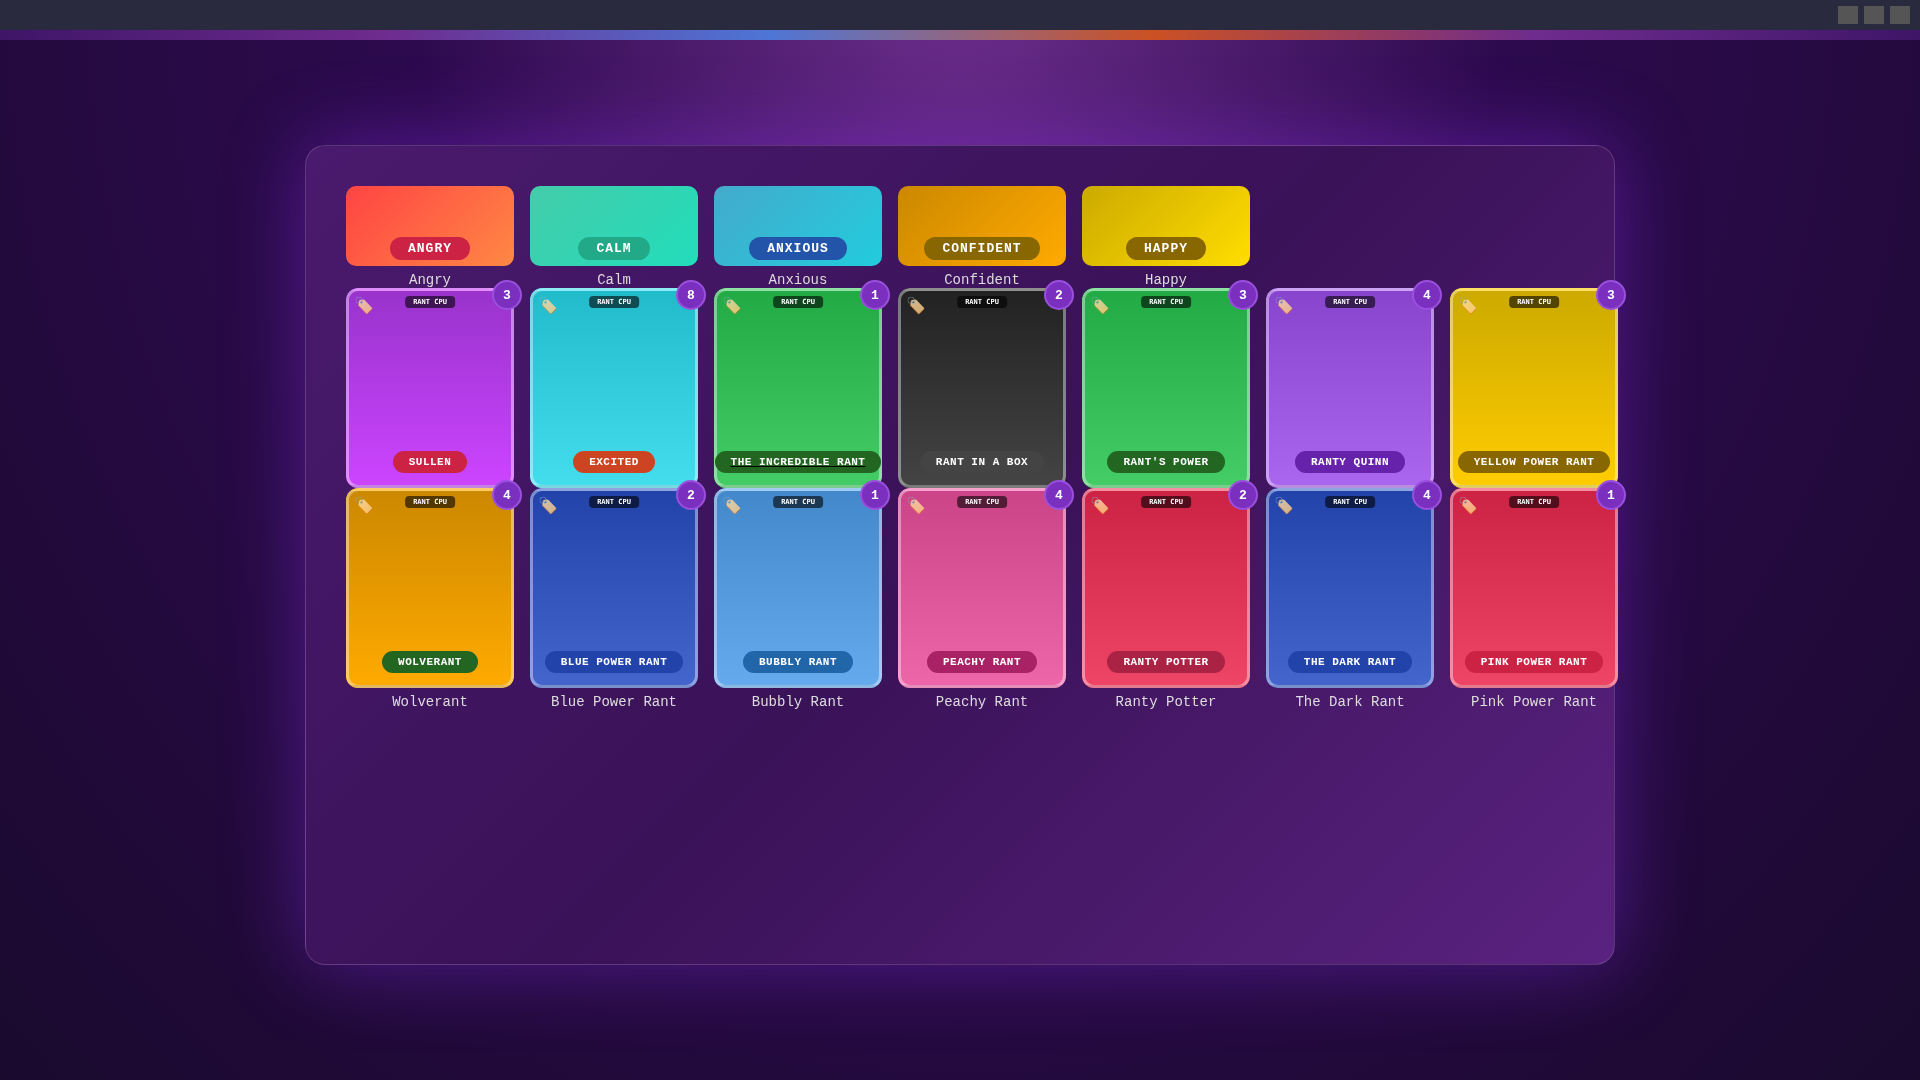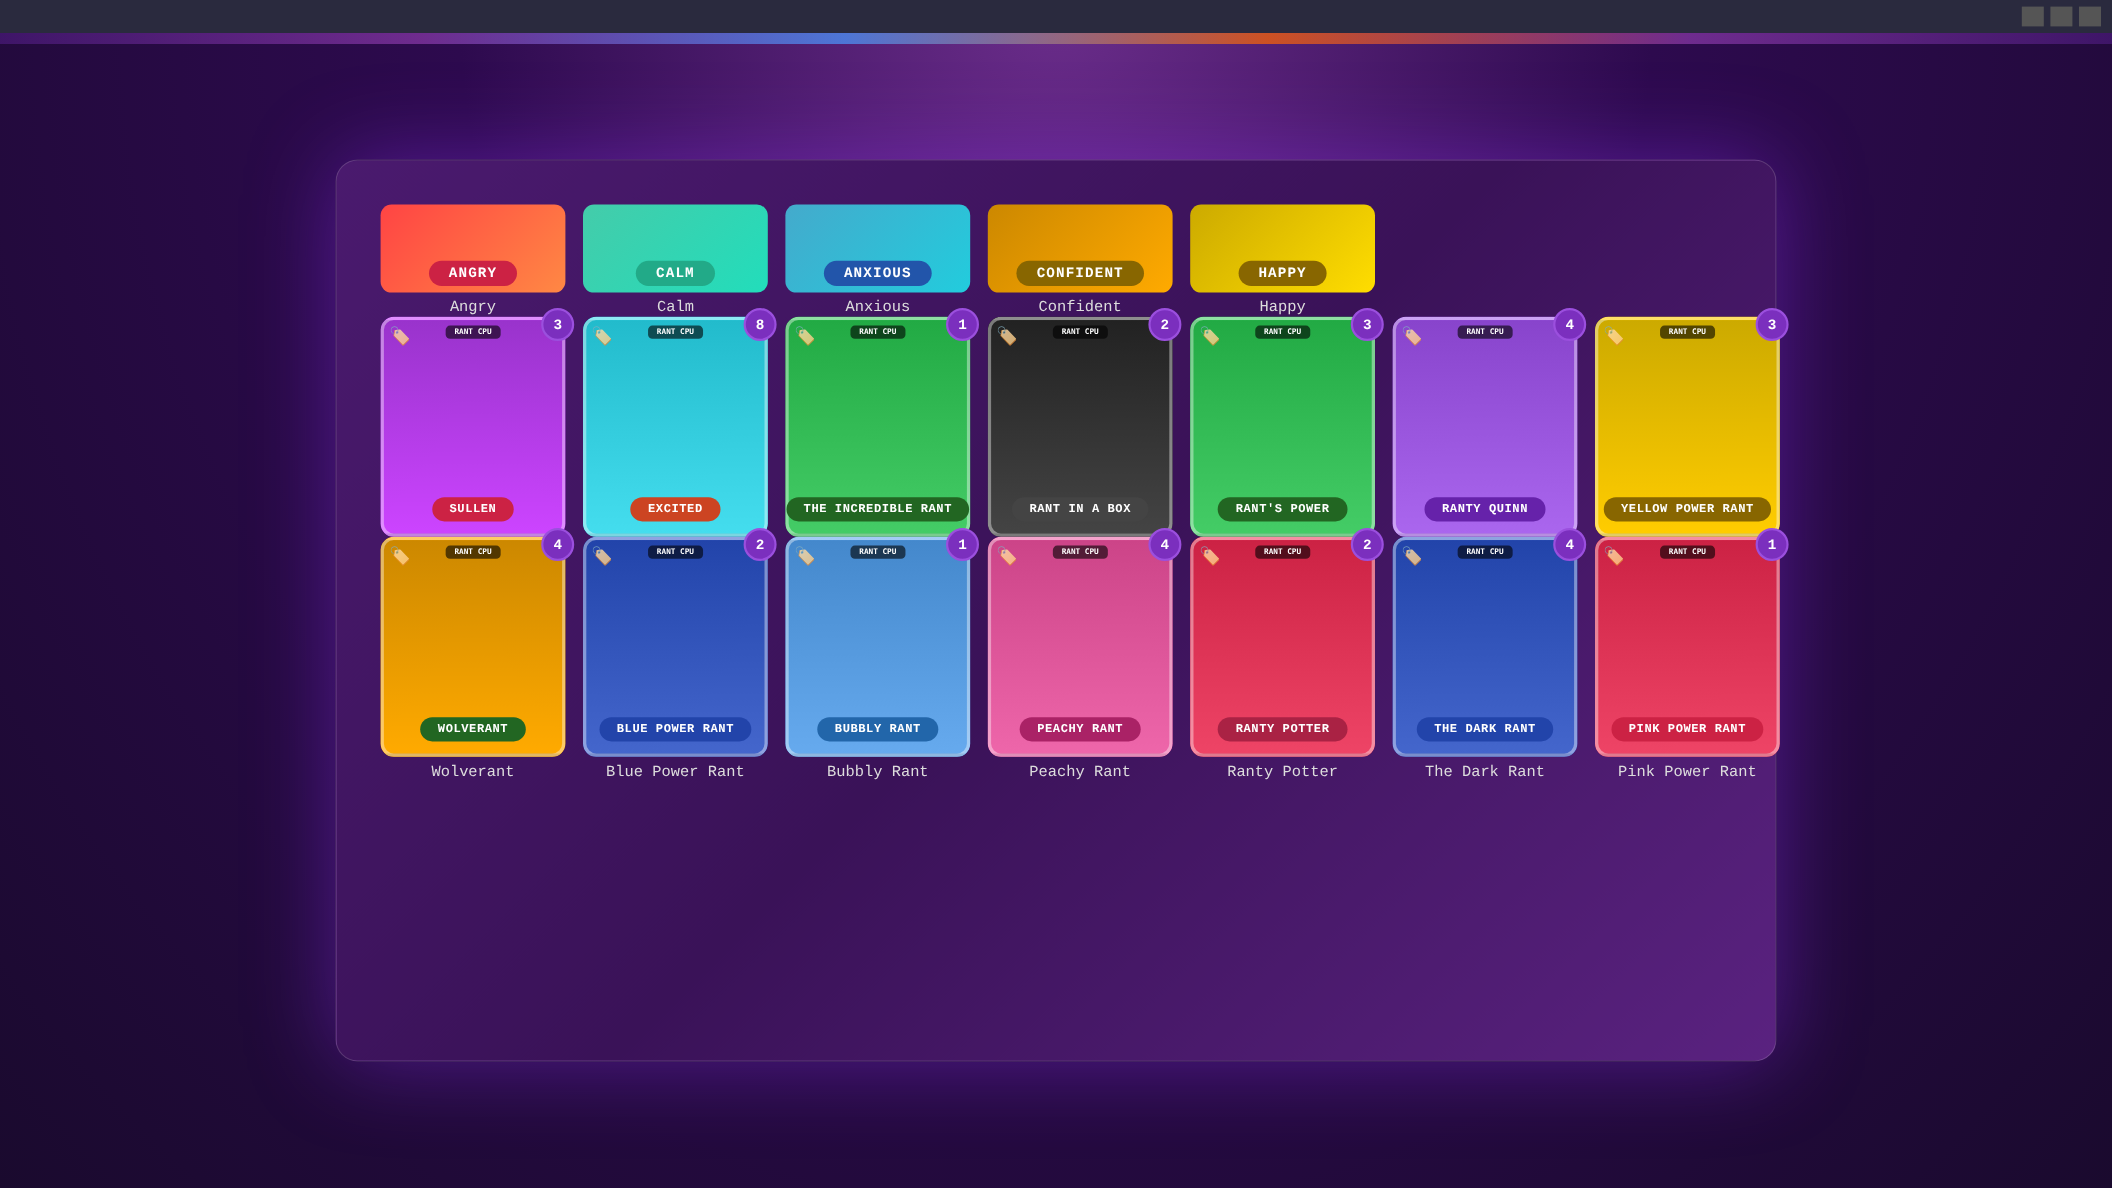--- a/index.html
+++ b/index.html
@@ -445,21 +445,21 @@
               <rect x="5" y="50" width="18" height="8" rx="4" fill="rgba(0,0,0,0.4)" stroke="rgba(255,255,255,0.2)" stroke-width="1"></rect>
               <rect x="67" y="50" width="18" height="8" rx="4" fill="rgba(0,0,0,0.4)" stroke="rgba(255,255,255,0.2)" stroke-width="1"></rect>
 
               <rect x="30" y="80" width="12" height="20" rx="4" fill="rgba(0,0,0,0.4)" stroke="rgba(255,255,255,0.2)" stroke-width="1"></rect>
               <rect x="48" y="80" width="12" height="20" rx="4" fill="rgba(0,0,0,0.4)" stroke="rgba(255,255,255,0.2)" stroke-width="1"></rect>
 
               <ellipse cx="45" cy="15" rx="25" ry="10" fill="rgba(80,40,0,0.7)"></ellipse>
             </svg>
           </div>
 
-          <div style="position:relative; z-index:3; margin-top:auto; margin-bottom:8px;">
+          <div style="position:relative; z-index:3; margin-top:auto; margin-bottom:8px;text-decoration:underline;">
             <span class="char-name-badge" style="background:#226622;">THE INCREDIBLE RANT</span>
           </div>
         </div>
         <div class="char-display-name">Incredible Rant</div>
       </div>
     </div>
         <div class="char-card-wrapper">
       <div style="position:relative; width:168px; height:200px;">
         <div class="badge-count">2</div>
         <div class="char-card card-rantbox">

